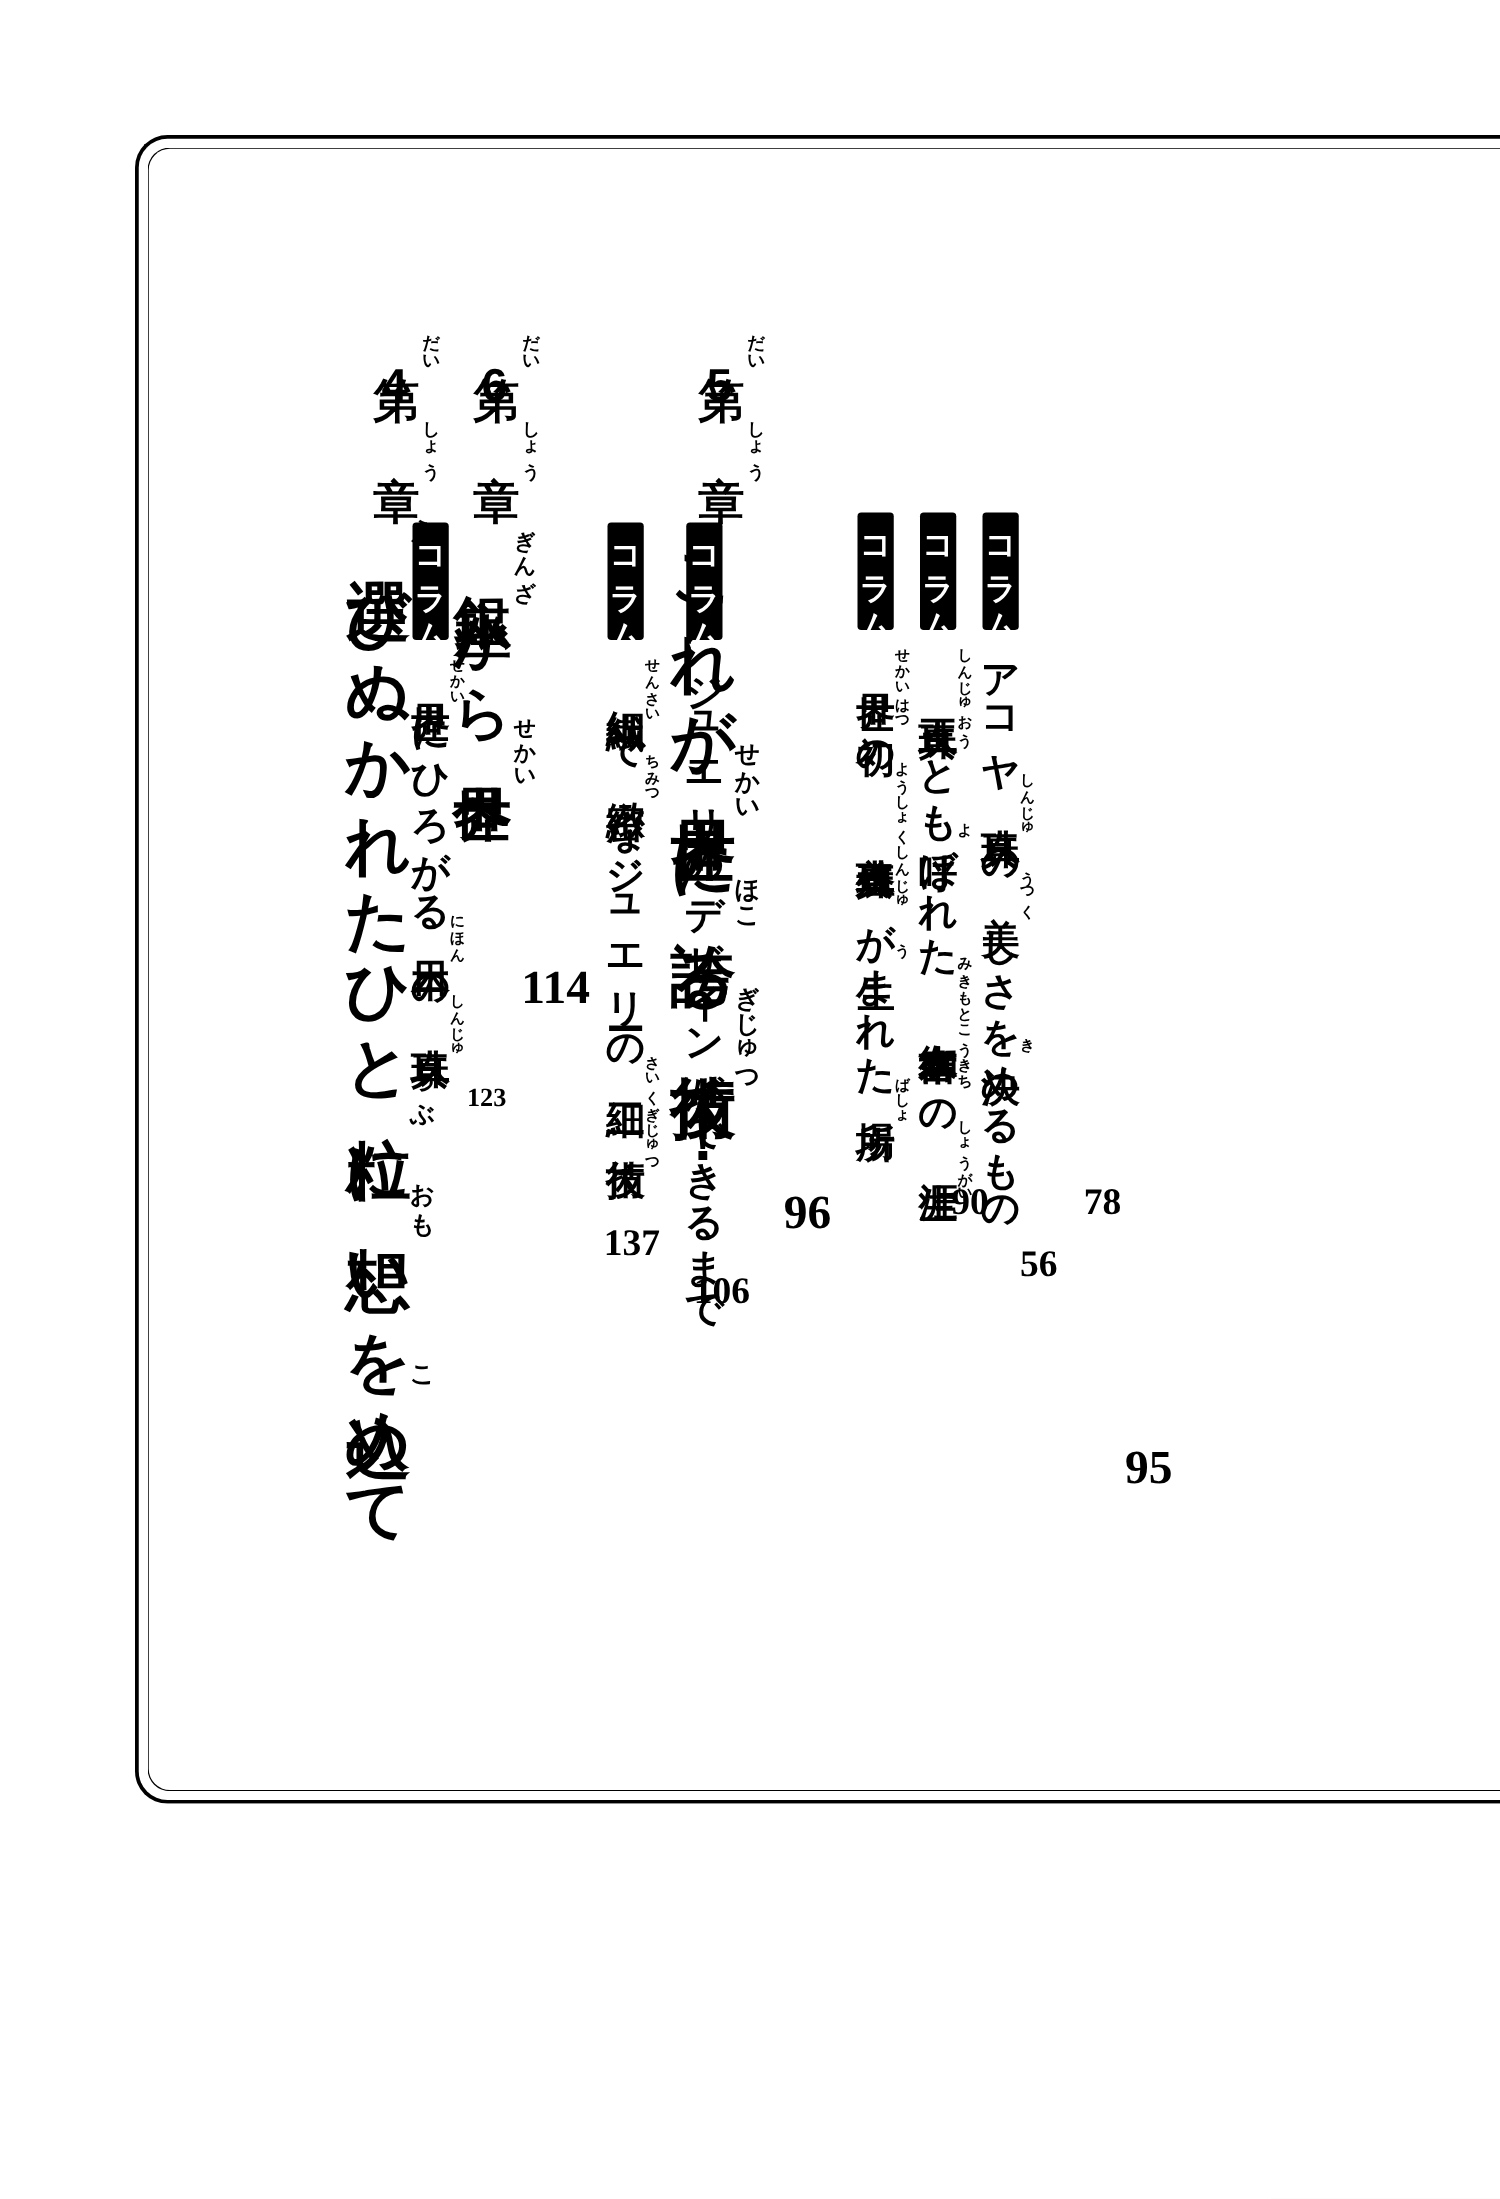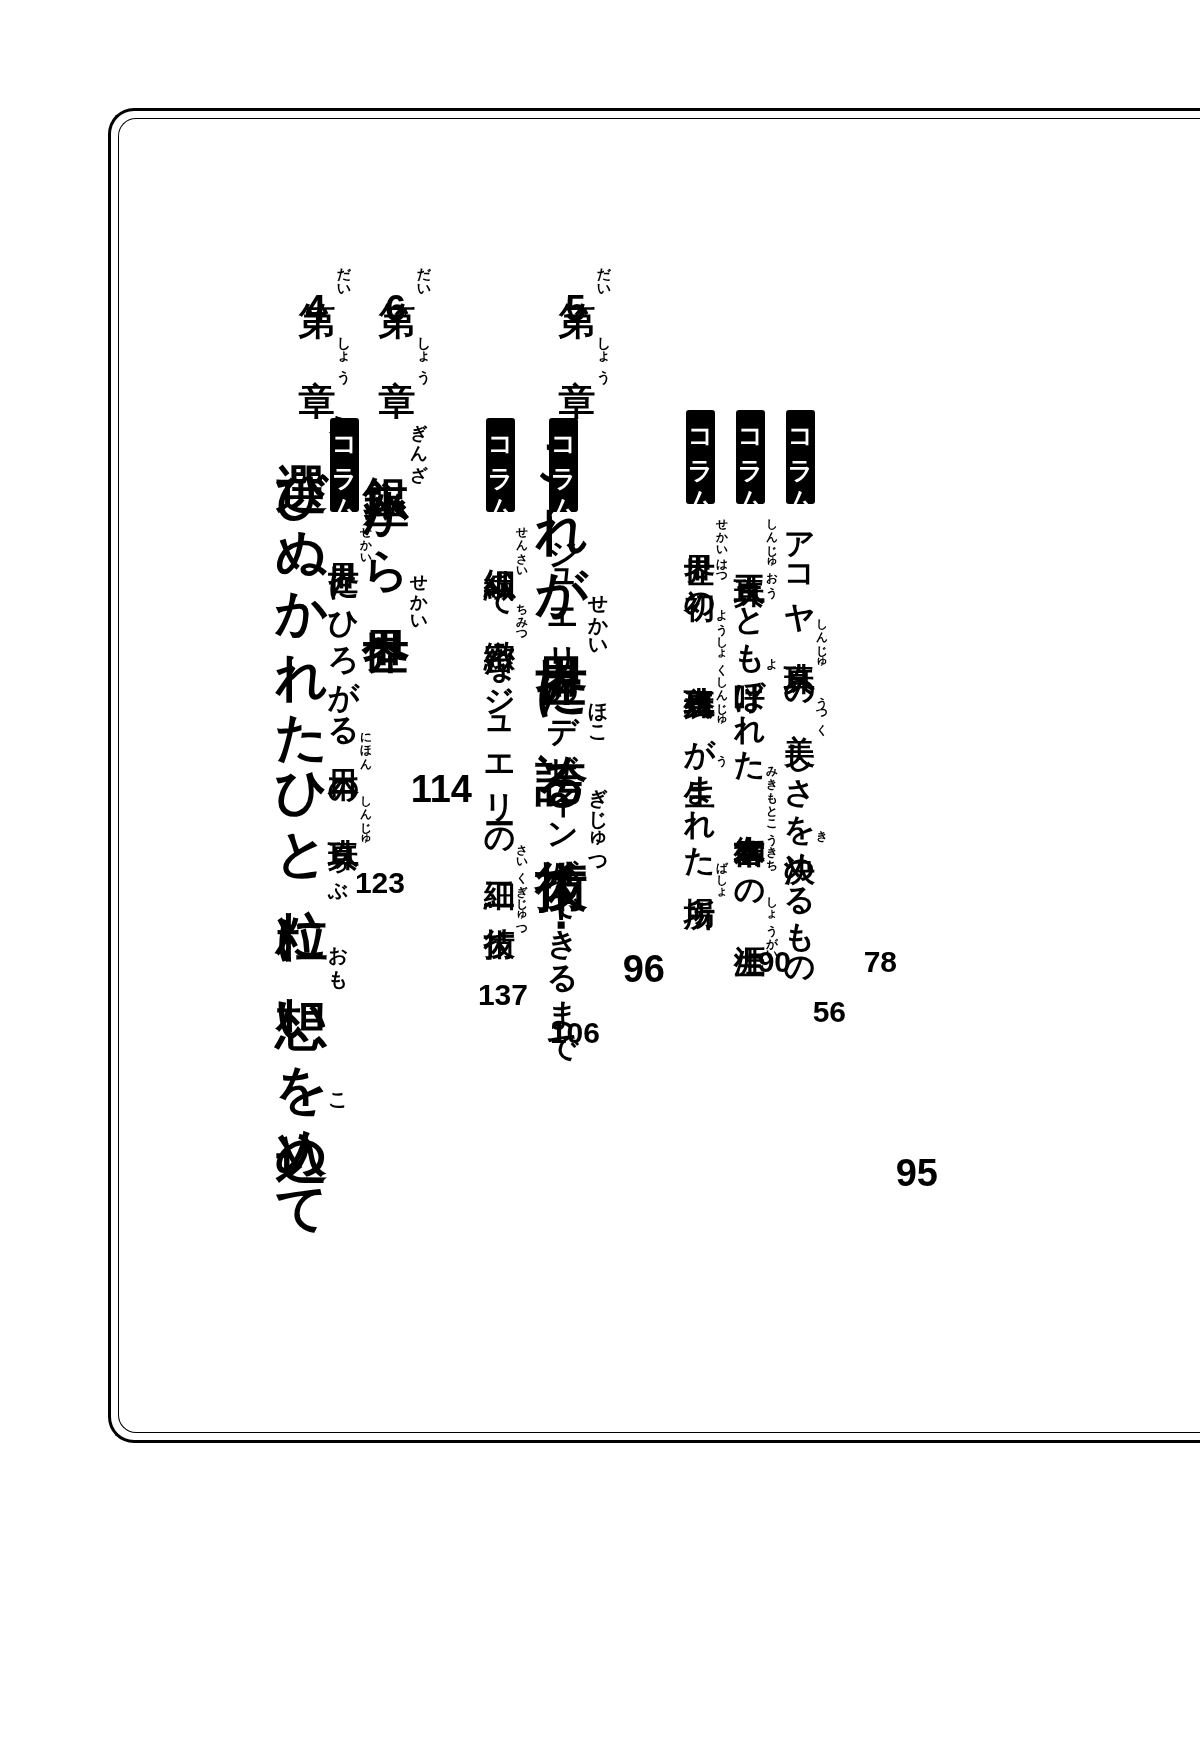--- a/index.html
+++ b/index.html
@@ -100,21 +100,21 @@
   .pgnum {
     font-family: "Liberation Sans", sans-serif;
     font-weight: bold;
     text-orientation: sideways;
     writing-mode: horizontal-tb;
     display: inline-block;
     text-combine-upright: all;
   }
   .pg-abs {
     position: absolute;
-    font-family: Liberation Sans, sans-serif;
+    font-family: Liberation Serif, serif;
     font-weight: bold;
     color: #000;
   }
 
   
   ruby { ruby-align: center; }
   rt {
     font-size: 0.38em;
     font-weight: bold;
     letter-spacing: 0;
@@ -182,16 +182,16 @@
 
     <div class="vcol chap-title-sm" style="right:772px; top:412px;">
       <ruby>銀座<rt>ぎんざ</rt></ruby>から<ruby>世界<rt>せかい</rt></ruby>へ
     </div>
 
     <div class="pg-abs" style="right:728px; top:768px; font-size:38px;">114</div>
 
     <div class="vcol col-entry" style="right:828px; top:418px;">
       <span class="badge">コラム</span><ruby>世界<rt>せかい</rt></ruby>にひろがる<ruby>日本<rt>にほん</rt></ruby>の<ruby>真珠<rt>しんじゅ</rt></ruby>
     </div>
-    <div class="pg-abs" style="right:795px; top:866px; font-size:30px;">123</div>
+    <div class="pg-abs" style="right:795px; top:866px; font-size:21px;">123</div>
 
   </div>
 </div>
 
 </body></html>

